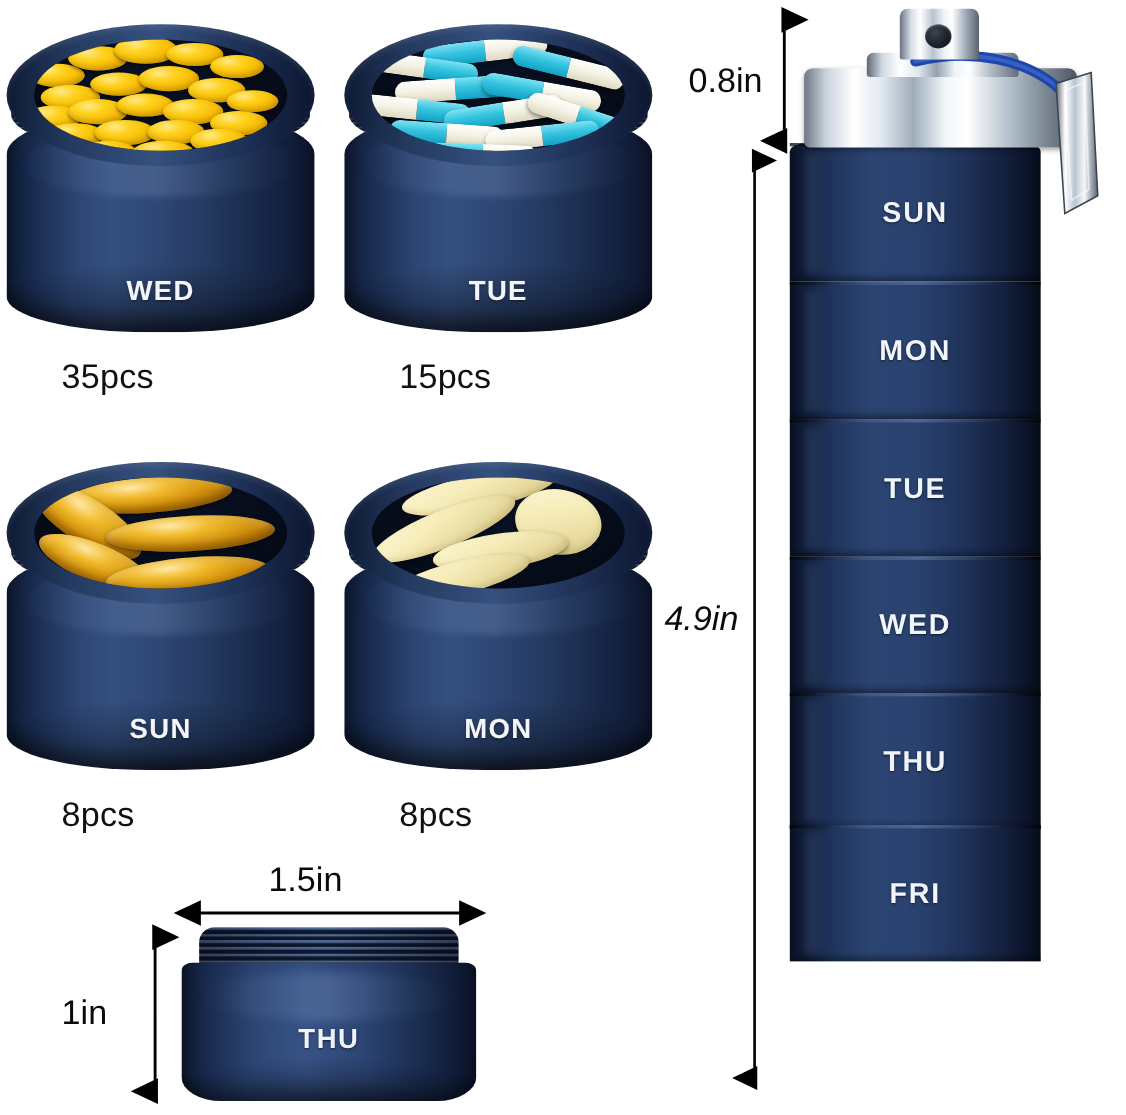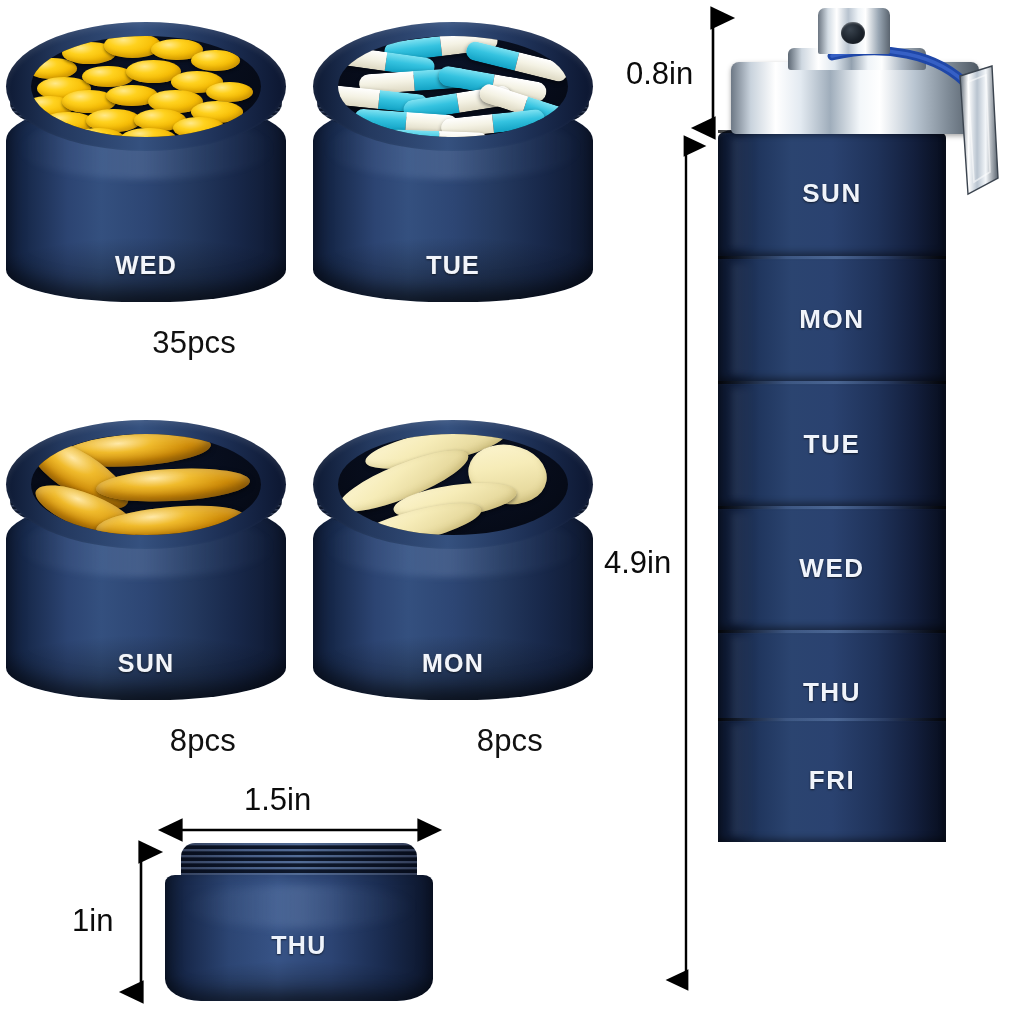--- a/index.html
+++ b/index.html
@@ -152,21 +152,21 @@
   }
   .p-cream {
     border-radius: 50%;
     background: linear-gradient(160deg, #fdf6d4 0%, #f6ecb8 40%, #e8dba0 72%, #d2c383 100%);
     box-shadow: 0 2px 4px rgba(0,0,0,0.42), inset -2px -3px 6px rgba(150,130,60,0.25);
   }
 
   
   .pcs {
     position: absolute;
-    text-align: right;
+    text-align: left;
     font-size: 31px;
     color: #111;
     letter-spacing: 0.2px;
   }
 
   
   .thu-jar {
     position: absolute;
   }
   .thu-jar .thu-thread {
@@ -443,20 +443,21 @@
             <span class="h2"></span>
           </div>
         <div class="pill p-cap" style="left:24%; top:88%; width:40%; height:13%; transform:rotate(2deg);">
             <span class="h1"></span>
             <span class="h2"></span>
           </div>
       </div>
     </div>
     <div class="daylabel" style="font-size:25px;">TUE</div>
   </div>
+  <div class="pcs" style="left:363px; top:325px; width:180px;">15pcs</div>
 
   <div class="jar" style="left:6px; top:420px; width:280px; height:280px;">
     <div class="rim"></div>
     <div class="threads"></div>
     <div class="body"></div>
     <div class="cavity">
       <div class="pills">
         <div class="pill p-gel" style="left:16%; top:18%; width:60%; height:24%; transform:rotate(-4deg);"></div>
         <div class="pill p-gel" style="left:0%;  top:32%; width:46%; height:30%; transform:rotate(32deg);"></div>
         <div class="pill p-gel" style="left:30%; top:44%; width:62%; height:24%; transform:rotate(-3deg);"></div>
@@ -492,21 +493,21 @@
       <marker id="arwL" markerWidth="11" markerHeight="11" refX="9" refY="5.5" orient="auto">
         <path d="M10,1 L10,10 L0.5,5.5 Z" fill="#000"></path>
       </marker>
       <marker id="arwR" markerWidth="11" markerHeight="11" refX="2" refY="5.5" orient="auto">
         <path d="M1,1 L1,10 L10.5,5.5 Z" fill="#000"></path>
       </marker>
     </defs>
     <line x1="10" y1="14" x2="250" y2="14" stroke="#000" stroke-width="2.6" marker-start="url(#arwL)" marker-end="url(#arwR)"></line>
   </svg>
 
-  <div class="dim-text" style="left:72px; top:903px;">1in</div>
+  <div class="dim-text" style="left:56px; top:903px;">1in</div>
 
   <svg class="dim-svg" style="left:128px; top:842px;" width="28" height="160" viewBox="0 0 28 160">
     <defs>
       <marker id="arwU" markerWidth="11" markerHeight="11" refX="5.5" refY="9" orient="auto">
         <path d="M1,10 L10,10 L5.5,0.5 Z" fill="#000"></path>
       </marker>
       <marker id="arwD" markerWidth="11" markerHeight="11" refX="5.5" refY="2" orient="auto">
         <path d="M1,1 L10,1 L5.5,10.5 Z" fill="#000"></path>
       </marker>
     </defs>
@@ -517,21 +518,21 @@
     <div class="thu-thread"></div>
     <div class="thu-body"></div>
     <div class="thu-label">THU</div>
   </div>
 
   <div class="dim-text" style="left:626px; top:56px;">0.8in</div>
   <svg class="dim-svg" style="left:700px; top:8px;" width="28" height="130" viewBox="0 0 28 130">
     <line x1="13" y1="10" x2="13" y2="120" stroke="#000" stroke-width="2.6" marker-start="url(#arwU)" marker-end="url(#arwD)"></line>
   </svg>
 
-  <div class="dim-text" style="left:604px; top:545px;">4.9in</div>
+  <div class="dim-text" style="left:604px; top:545px;font-style:italic;">4.9in</div>
   <svg class="dim-svg" style="left:673px; top:138px;" width="28" height="850" viewBox="0 0 28 850">
     <line x1="13" y1="8" x2="13" y2="842" stroke="#000" stroke-width="2.4" marker-start="url(#arwU)" marker-end="url(#arwD)"></line>
   </svg>
 
   <svg class="lanyard" style="left:820px; top:18px;" width="190" height="180" viewBox="0 0 190 180">
     <path d="M12,38 C60,26 118,34 150,70 C166,90 168,118 160,150" fill="none" stroke="#1f47a8" stroke-width="9" stroke-linecap="round"></path>
     <path d="M12,38 C60,26 118,34 150,70 C166,90 168,118 160,150" fill="none" stroke="#3f68cf" stroke-width="3.5" stroke-linecap="round" opacity="0.75"></path>
   </svg>
 
   <svg class="clip" style="left:946px; top:60px;" width="70" height="150" viewBox="0 0 70 150">
@@ -562,18 +563,18 @@
     </div>
     <div class="seg" style="top:251px; height:125px;">
       <span class="t-label">TUE</span>
     </div>
     <div class="seg" style="top:376px; height:124px;">
       <span class="t-label">WED</span>
     </div>
     <div class="seg" style="top:500px; height:124px;">
       <span class="t-label">THU</span>
     </div>
-    <div class="seg" style="top:588px; height:124px;padding-left:46px;">
+    <div class="seg" style="top:620px; height:124px;padding-left:46px;">
       <span class="t-label">FRI</span>
     </div>
   </div>
 
 </div>
 
 </body></html>

